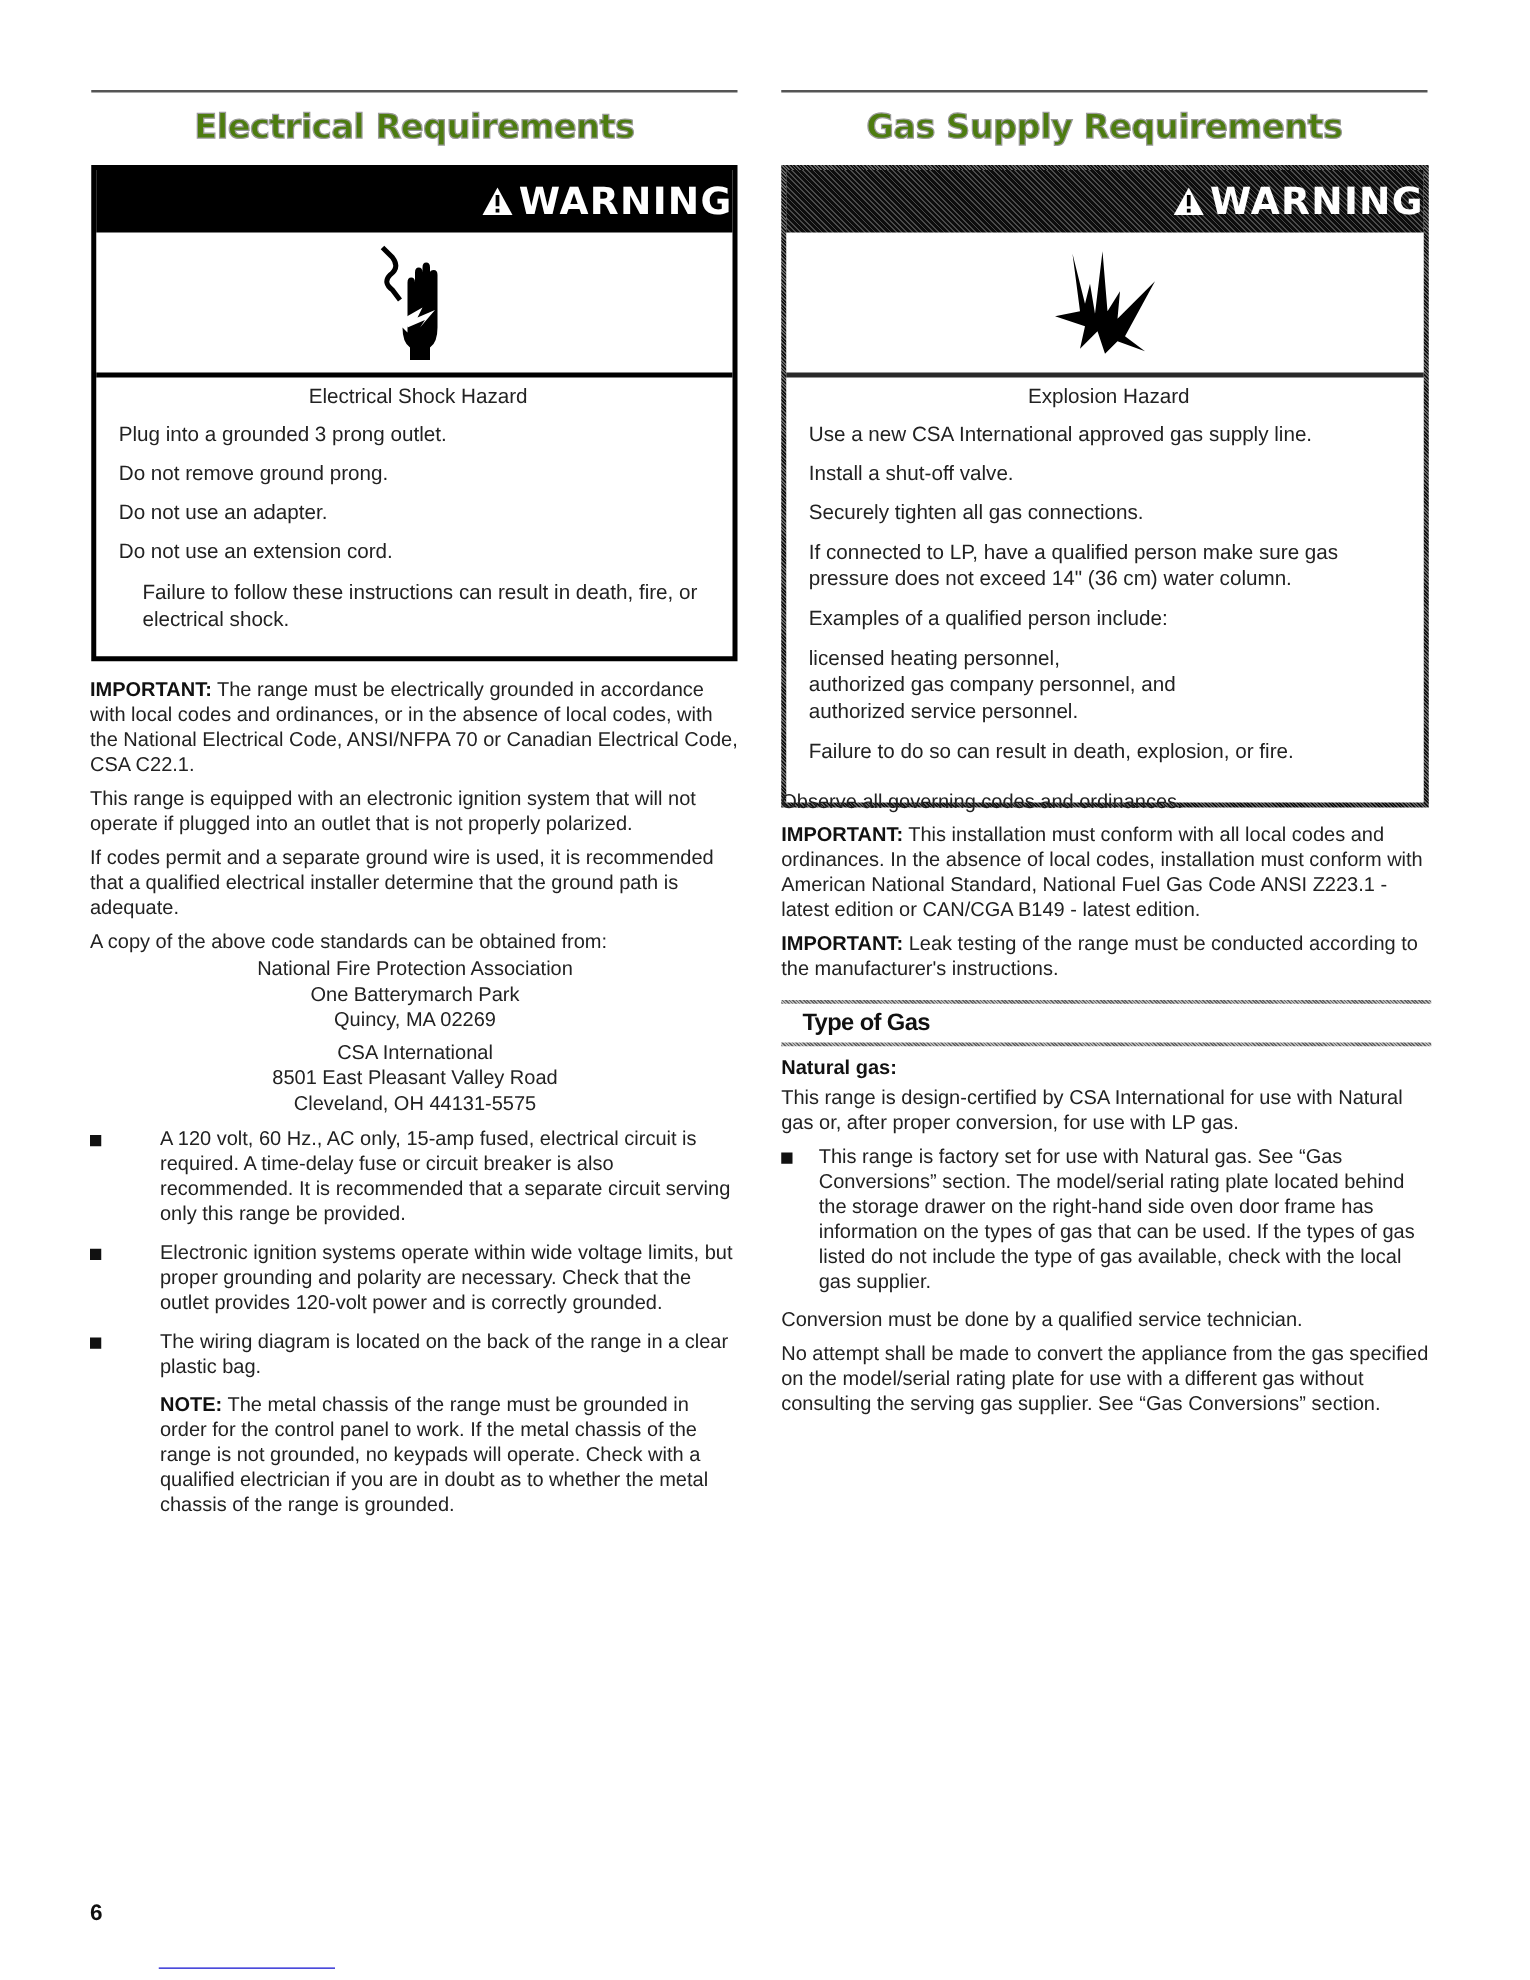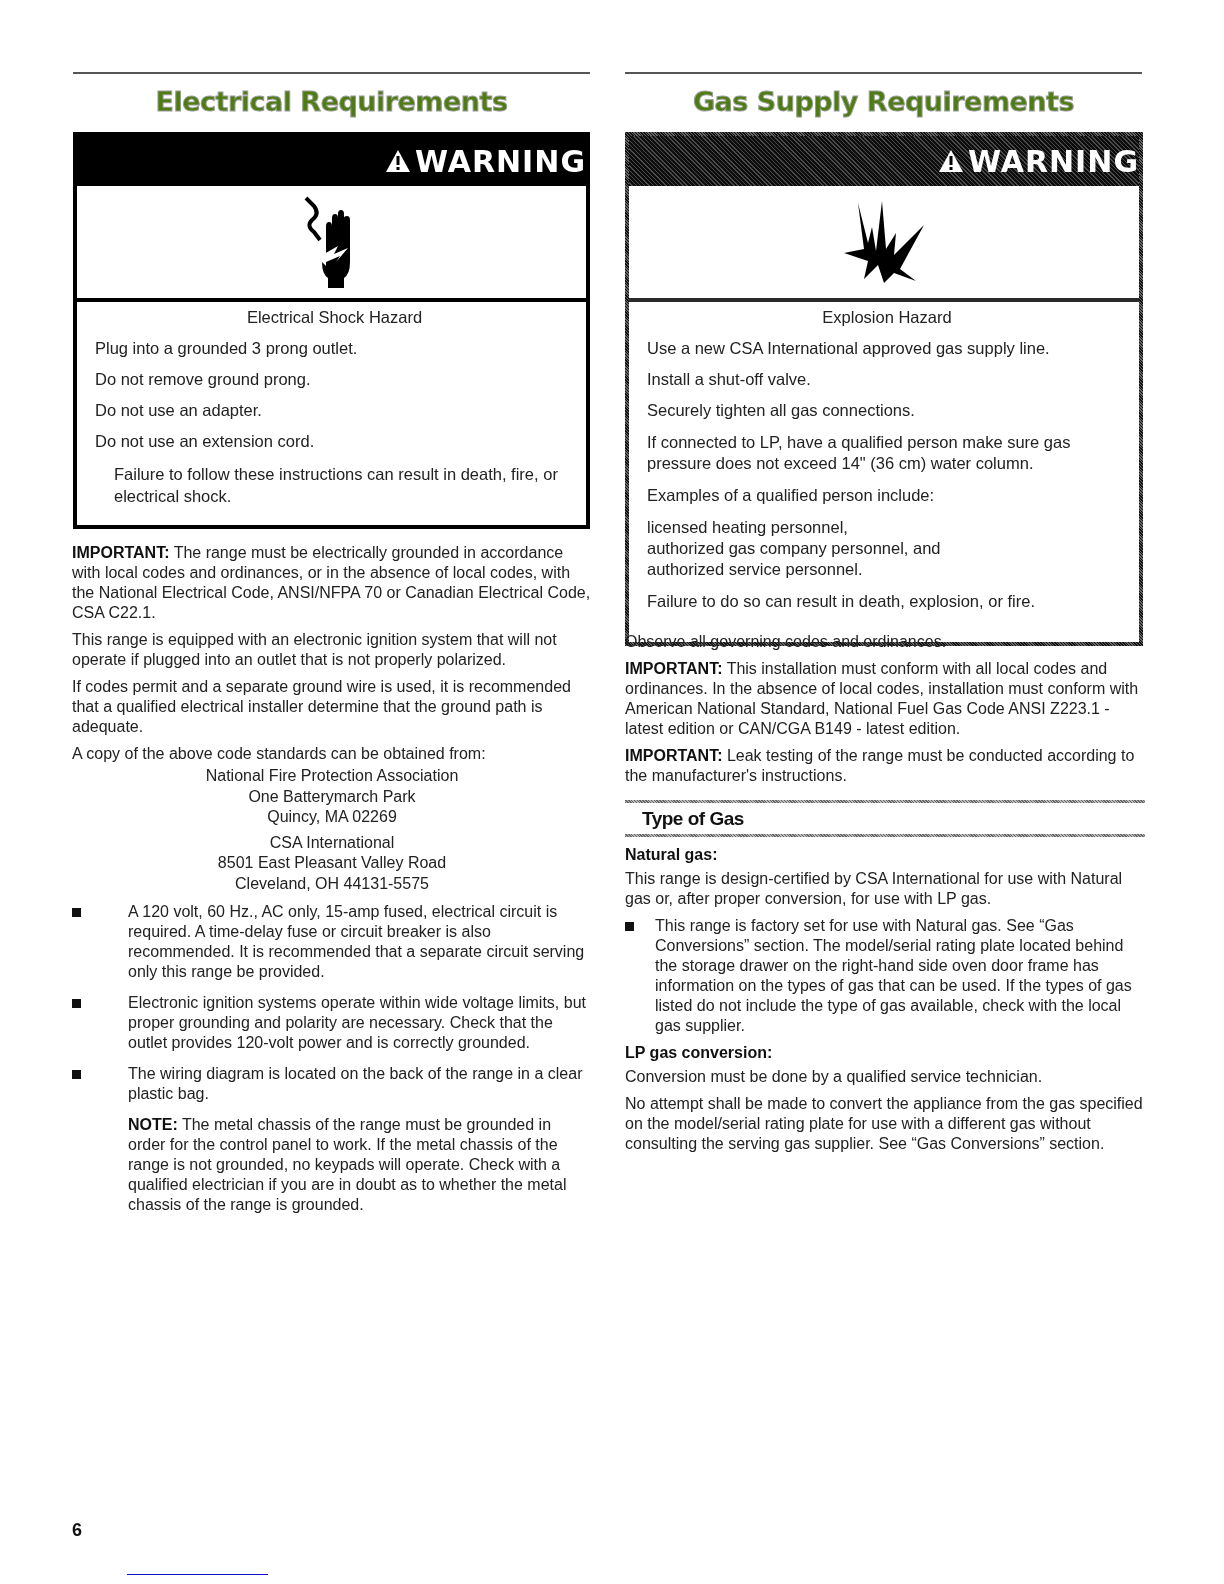--- a/index.html
+++ b/index.html
@@ -150,20 +150,19 @@
 
   <div style="margin-top:14px;">
     <div class="subhead-bar"></div>
     <div class="subhead">Type of Gas</div>
     <div class="subhead-bar"></div>
     <div class="minor-head">Natural gas:</div>
     <p>This range is design-certified by CSA International for use with Natural gas or, after proper conversion, for use with LP gas.</p>
     <ul class="bullets" style="margin-top:4px;">
       <li style="padding-left:30px;"><span class="sq"></span><span>This range is factory set for use with Natural gas. See “Gas Conversions” section. The model/serial rating plate located behind the storage drawer on the right-hand side oven door frame has information on the types of gas that can be used. If the types of gas listed do not include the type of gas available, check with the local gas supplier.</span></li>
     </ul>
-    <div class="minor-head" style="margin-top:-4px;">LP gas conversion:</div>
     <p>Conversion must be done by a qualified service technician.</p>
     <p>No attempt shall be made to convert the appliance from the gas specified on the model/serial rating plate for use with a different gas without consulting the serving gas supplier. See “Gas Conversions” section.</p>
   </div>
 </div>
 
 <div class="page-num">6</div>
 <div class="footer-link"></div>
 
 </body></html>

